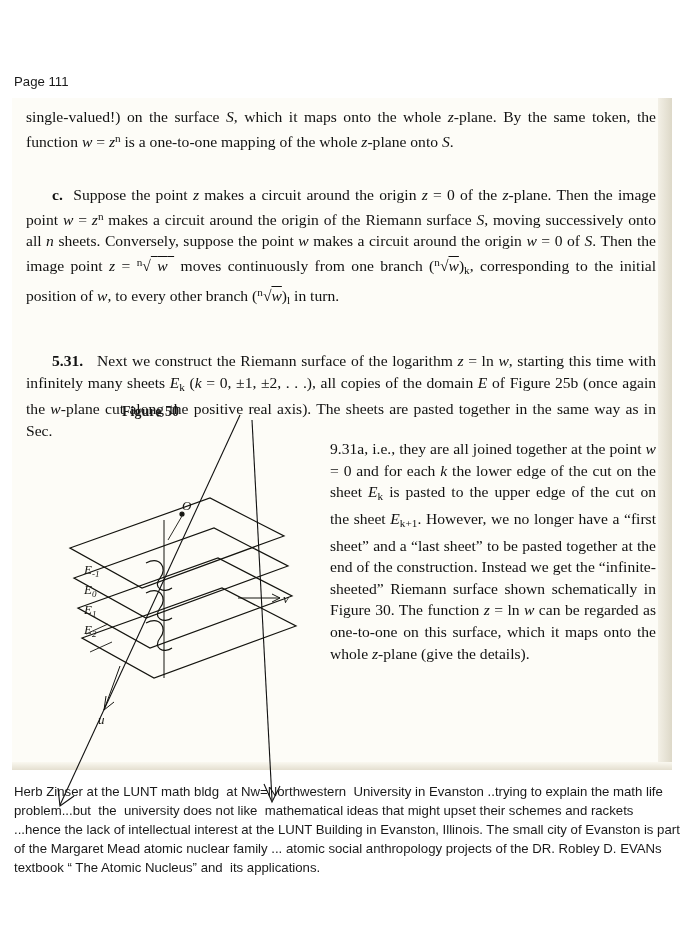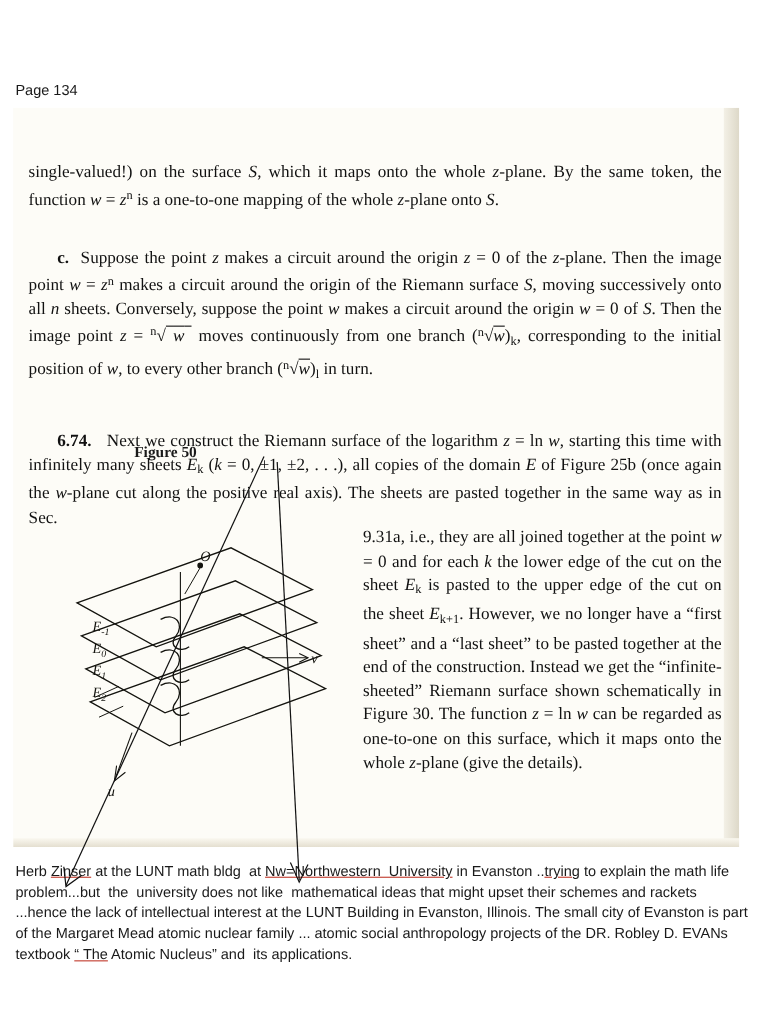--- a/index.html
+++ b/index.html
@@ -59,21 +59,20 @@
     position: absolute;
     left: 0;
     bottom: 0;
     width: 100%;
     height: 8px;
     background: linear-gradient(to bottom, #faf8f0, #e4dfd0);
   }
   .bookfont {
     font-family: "Liberation Serif", serif;
     color: #111;
-    margin-top: 40px;
   }
   .para {
     position: absolute;
     font-size: 15.6px;
     line-height: 21.6px;
     text-align: justify;
   }
   .para i { font-style: italic; }
   .p1 { left: 14px; top: 8px; width: 630px; }
   .p2 { left: 14px; top: 86px; width: 630px; }
@@ -106,59 +105,58 @@
   .bottom-note {
     position: absolute;
     left: 14px;
     top: 782px;
     width: 668px;
     font-size: 13.2px;
     line-height: 19px;
     color: #1a1a1a;
   }
   .u-red {
-    text-decoration: underline;
     text-decoration-color: #c0392b;
   }
   
   .overlay {
     position: absolute;
     left: 0; top: 0;
     width: 696px; height: 928px;
     pointer-events: none;
   }
 </style>
 </head>
 <body>
 
 <div class="page">
 
 
-  <div class="page-label">Page 134</div>
+  <div class="page-label">Page 111</div>
 
   <div class="scan">
     <div class="edge-right"></div>
     <div class="edge-bottom"></div>
 
     <div class="para bookfont p1">
       single-valued!) on the surface <i>S</i>, which it maps onto the whole <i>z</i>-plane. By
       the same token, the function <i>w</i> = <i>z</i><span class="sup">n</span> is a one-to-one mapping of the whole
       <i>z</i>-plane onto <i>S</i>.
     </div>
 
     <div class="para bookfont p2">
       <span class="indent"></span><span class="bold">c.</span>&nbsp; Suppose the point <i>z</i> makes a circuit around the origin <i>z</i> = 0 of the
       <i>z</i>-plane. Then the image point <i>w</i> = <i>z</i><span class="sup">n</span> makes a circuit around the origin of
       the Riemann surface <i>S</i>, moving successively onto all <i>n</i> sheets. Conversely,
       suppose the point <i>w</i> makes a circuit around the origin <i>w</i> = 0 of <i>S</i>. Then the
       image point <i>z</i> = <span class="rad"><span class="sup">n</span>√<span style="text-decoration:overline;">&nbsp;<i>w</i>&nbsp;</span></span> moves continuously from one branch (<span class="sup">n</span>√<span style="text-decoration:overline;"><i>w</i></span>)<span class="sub">k</span>, corresponding to the initial position of <i>w</i>, to every other branch (<span class="sup">n</span>√<span style="text-decoration:overline;"><i>w</i></span>)<span class="sub">l</span> in turn.
     </div>
 
     <div class="para bookfont p3">
-      <span class="indent"></span><span class="bold">6.74.</span>&nbsp;&nbsp; Next we construct the Riemann surface of the logarithm <i>z</i> = ln <i>w</i>,
+      <span class="indent"></span><span class="bold">5.31.</span>&nbsp;&nbsp; Next we construct the Riemann surface of the logarithm <i>z</i> = ln <i>w</i>,
       starting this time with infinitely many sheets <i>E</i><span class="sub">k</span> (<i>k</i> = 0, ±1, ±2, . . .), all
       copies of the domain <i>E</i> of Figure 25b (once again the <i>w</i>-plane cut along the
       positive real axis). The sheets are pasted together in the same way as in Sec.
     </div>
 
     <div class="para bookfont p4">
       9.31a, i.e., they are all joined together at the point <i>w</i> = 0 and for each <i>k</i> the lower edge of the cut on the sheet <i>E</i><span class="sub">k</span> is pasted to the upper edge of the cut on the sheet <i>E</i><span class="sub">k+1</span>. However, we no longer have a “first sheet” and a “last sheet” to be pasted together at the end of the construction. Instead we get the “infinite-sheeted” Riemann surface shown schematically in Figure 30. The function <i>z</i> = ln <i>w</i> can be regarded as one-to-one on this surface, which it maps onto the whole <i>z</i>-plane (give the details).
     </div>
 
     <div class="figure-area">

